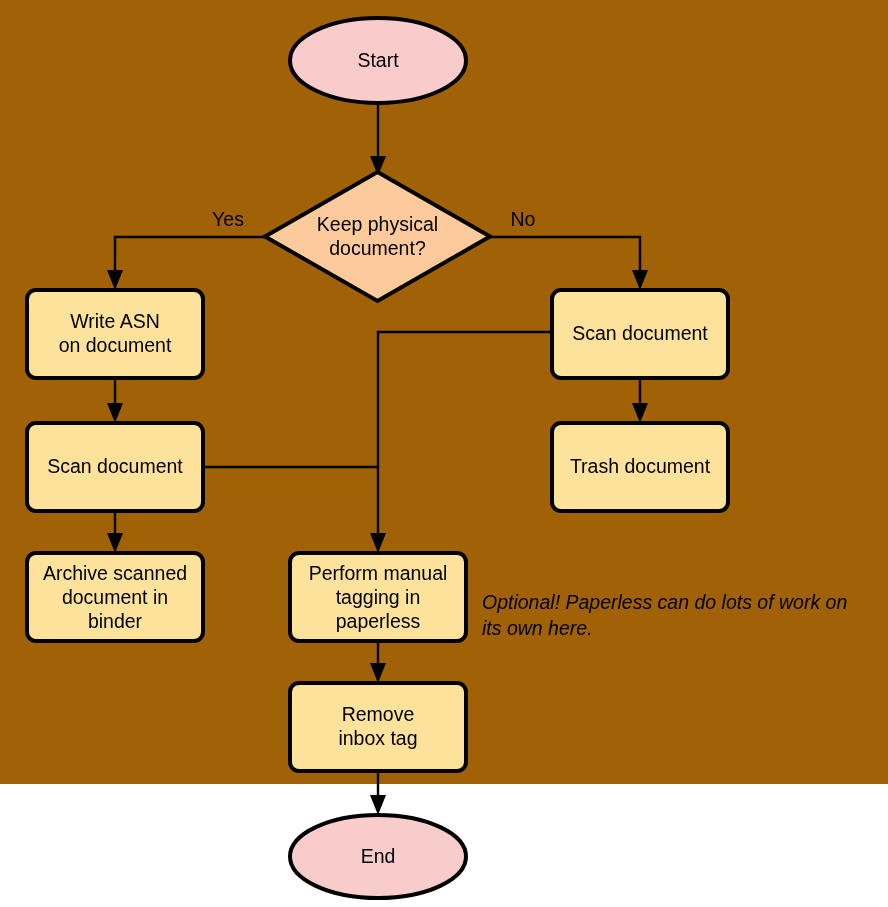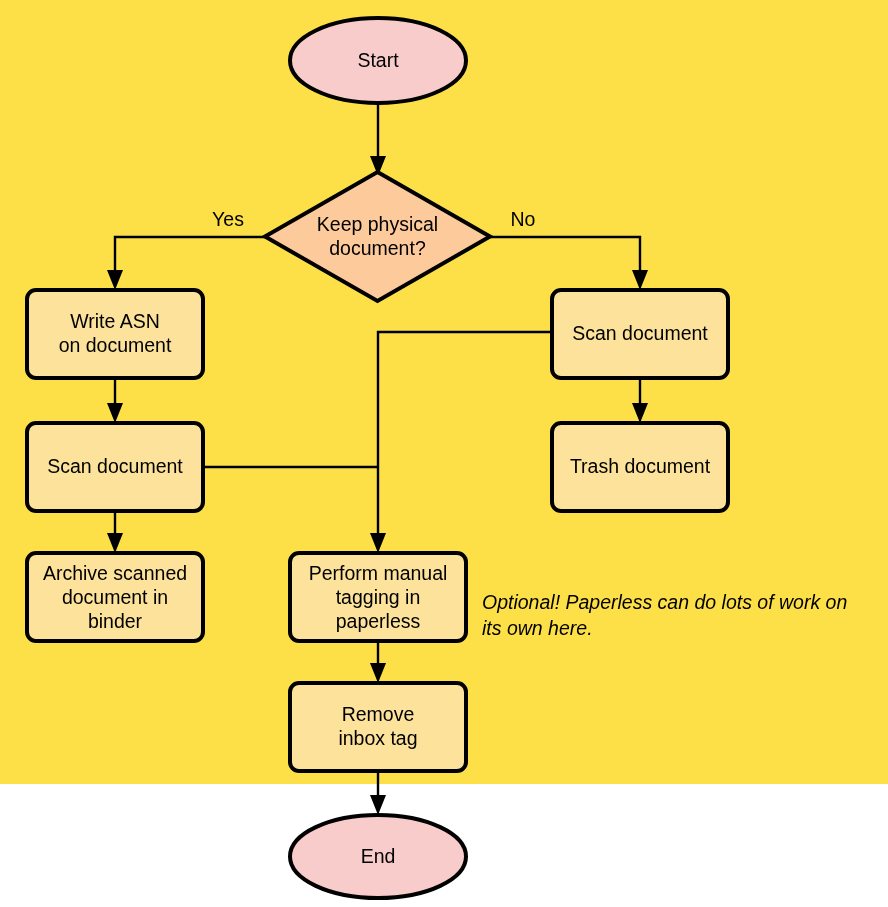--- a/index.html
+++ b/index.html
@@ -11,21 +11,21 @@
   body {
     width: 888px;
     height: 907px;
     font-family: "Liberation Sans", sans-serif;
     overflow: hidden;
   }
   #flow-root {
     position: relative;
     width: 888px;
     height: 784px;
-    background: #fde047;
+    background: #a16207;
   }
   #flow-svg {
     position: absolute;
     top: 0;
     left: 0;
     width: 888px;
     height: 907px;
   }
   .node-text {
     font-family: "Liberation Sans", sans-serif;

